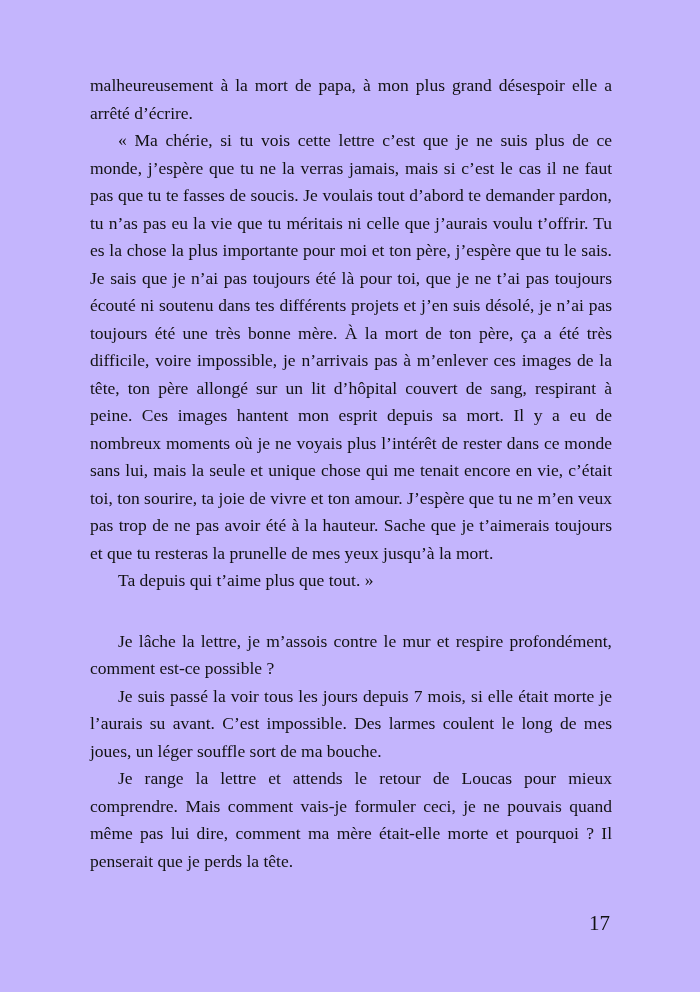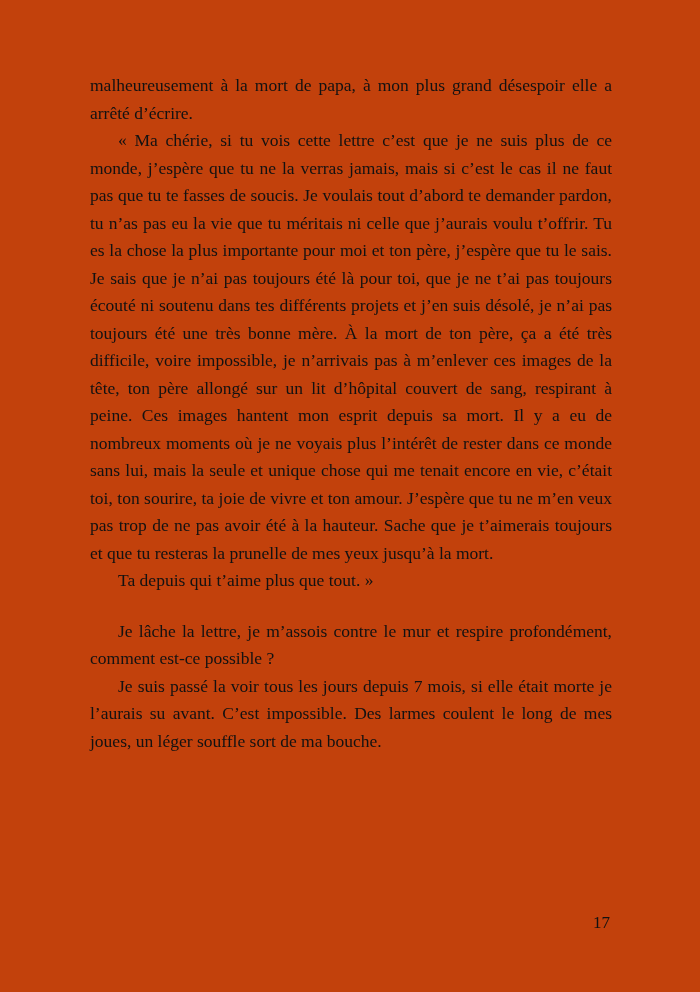--- a/index.html
+++ b/index.html
@@ -4,21 +4,21 @@
 <style>
   html, body {
     margin: 0;
     padding: 0;
     background: #ffffff;
   }
   .page {
     position: relative;
     width: 700px;
     height: 992px;
-    background: #c2410c;
+    background: #c4b5fd;
     overflow: hidden;
     font-family: "Liberation Serif", "DejaVu Serif", serif;
     color: #121212;
   }
   .text-block {
     position: absolute;
     left: 90px;
     top: 72px;
     width: 522px;
     font-size: 17.5px;
@@ -27,39 +27,40 @@
     text-align-last: left;
   }
   .para {
     margin: 0;
     padding: 0;
   }
   .para.indent {
     text-indent: 28px;
   }
   .para.gap {
-    margin-top: 23px;
+    margin-top: 33px;
   }
   .page-number {
     position: absolute;
     top: 912px;
     right: 90px;
-    font-size: 17px;
+    font-size: 21px;
     line-height: 22px;
     color: #121212;
   }
 </style>
 </head>
 <body>
 
 <div class="page">
 
   <div class="text-block">
     <p class="para">malheureusement à la mort de papa, à mon plus grand désespoir elle a arrêté d’écrire.</p>
     <p class="para indent">« Ma chérie, si tu vois cette lettre c’est que je ne suis plus de ce monde, j’espère que tu ne la verras jamais, mais si c’est le cas il ne faut pas que tu te fasses de soucis. Je voulais tout d’abord te demander pardon, tu n’as pas eu la vie que tu méritais ni celle que j’aurais voulu t’offrir. Tu es la chose la plus importante pour moi et ton père, j’espère que tu le sais. Je sais que je n’ai pas toujours été là pour toi, que je ne t’ai pas toujours écouté ni soutenu dans tes différents projets et j’en suis désolé, je n’ai pas toujours été une très bonne mère. À la mort de ton père, ça a été très difficile, voire impossible, je n’arrivais pas à m’enlever ces images de la tête, ton père allongé sur un lit d’hôpital couvert de sang, respirant à peine. Ces images hantent mon esprit depuis sa mort. Il y a eu de nombreux moments où je ne voyais plus l’intérêt de rester dans ce monde sans lui, mais la seule et unique chose qui me tenait encore en vie, c’était toi, ton sourire, ta joie de vivre et ton amour. J’espère que tu ne m’en veux pas trop de ne pas avoir été à la hauteur. Sache que je t’aimerais toujours et que tu resteras la prunelle de mes yeux jusqu’à la mort.</p>
     <p class="para indent">Ta depuis qui t’aime plus que tout. »</p>
     <p class="para indent gap">Je lâche la lettre, je m’assois contre le mur et respire profondément, comment est-ce possible ?</p>
     <p class="para indent">Je suis passé la voir tous les jours depuis 7 mois, si elle était morte je l’aurais su avant. C’est impossible. Des larmes coulent le long de mes joues, un léger souffle sort de ma bouche.</p>
+    <p class="para indent">Je range la lettre et attends le retour de Loucas pour mieux comprendre. Mais comment vais-je formuler ceci, je ne pouvais quand même pas lui dire, comment ma mère était-elle morte et pourquoi ? Il penserait que je perds la tête.</p>
   </div>
 
   <div class="page-number">17</div>
 
 </div>
 
 </body></html>

